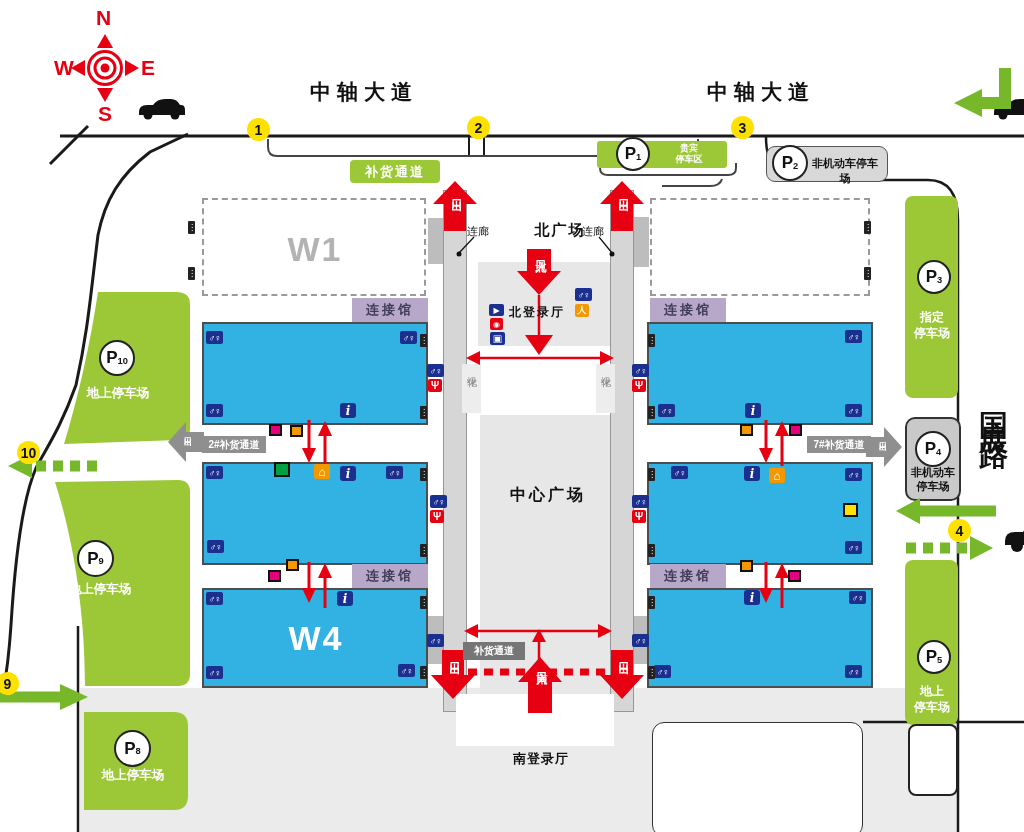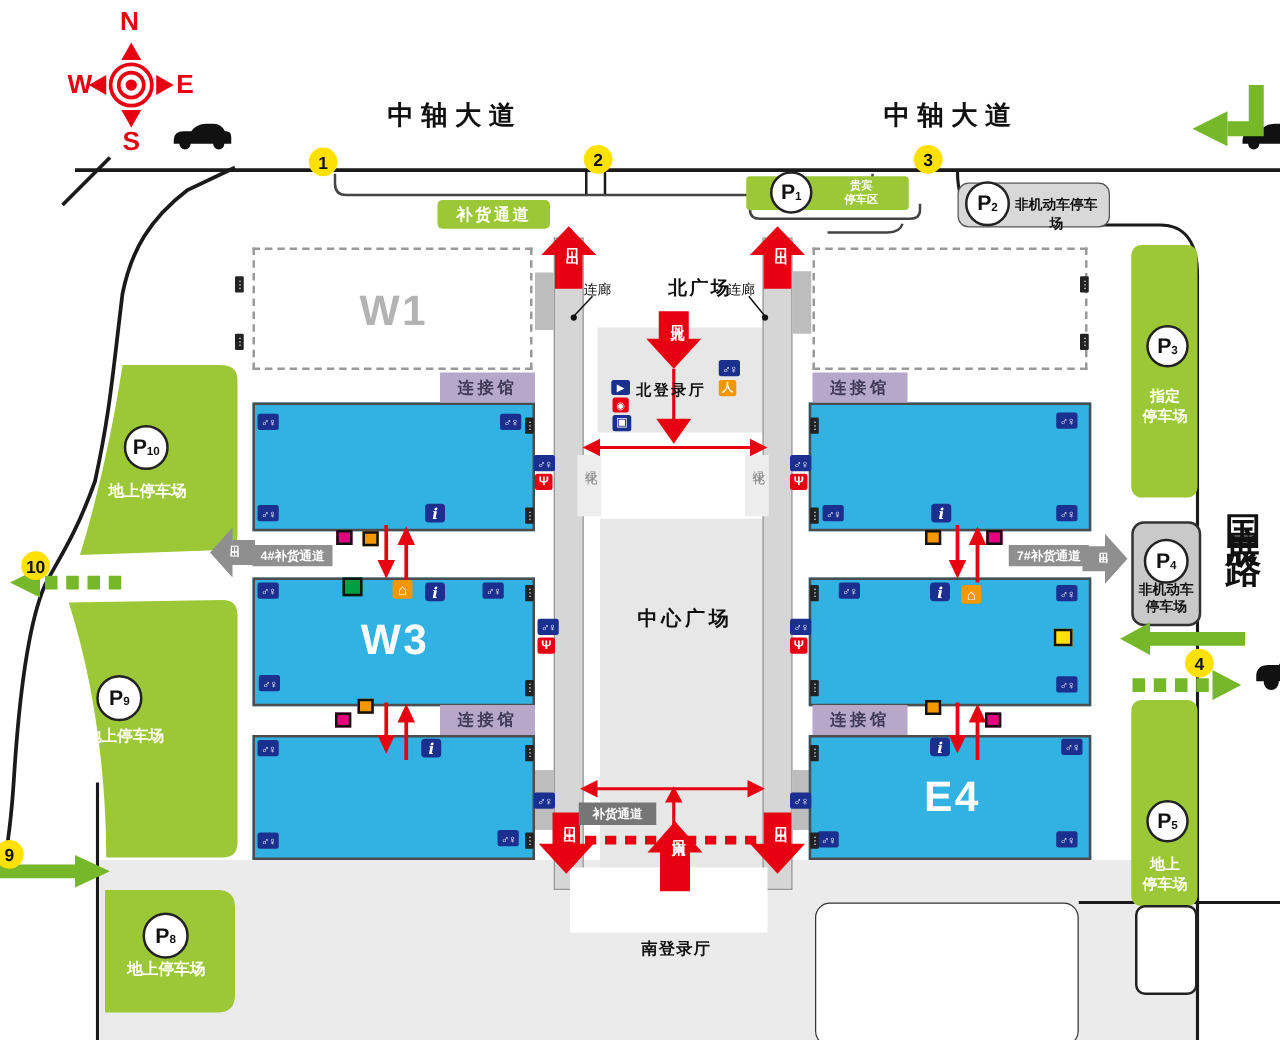--- a/index.html
+++ b/index.html
@@ -232,24 +232,23 @@
   <div class="gate" style="left:17px;top:441px">10</div>
 
   <div class="t ctr" style="left:524px;top:221px;width:72px;font-size:15px;font-weight:bold;letter-spacing:2px">北广场</div>
   <div class="t" style="left:467px;top:224px;font-size:11px">连廊</div>
   <div class="t" style="left:582px;top:224px;font-size:11px">连廊</div>
   <div class="t" style="left:509px;top:304px;font-size:12px;font-weight:bold;letter-spacing:2px">北登录厅</div>
   <div class="t ctr" style="left:503px;top:485px;width:90px;font-size:16px;font-weight:bold;letter-spacing:3px">中心广场</div>
   <div class="t" style="left:513px;top:750px;font-size:13px;font-weight:bold;letter-spacing:1px">南登录厅</div>
 
   <div class="halltext ghost" style="left:255px;top:230px">W1</div>
-  <div class="halltext" style="left:256px;top:493px">W3</div>
-  <div class="halltext" style="left:702px;top:619px">E4</div>
-
-  <div class="grayl ctr" style="left:202px;top:436px;width:64px;height:17px">4#补货通道</div>
+  <div class="halltext" style="left:256px;top:619px">W4</div>
+
+  <div class="grayl ctr" style="left:202px;top:436px;width:64px;height:17px">2#补货通道</div>
   <div class="grayl ctr" style="left:807px;top:436px;width:64px;height:17px">7#补货通道</div>
   <div class="grayl ctr" style="left:463px;top:642px;width:62px;height:18px;background:#767676">补货通道</div>
 
   <div class="atxt vt" style="left:449px;top:191px;font-size:11px">出口</div>
   <div class="atxt vt" style="left:616px;top:191px;font-size:11px">出口</div>
   <div class="atxt vt" style="left:447px;top:654px;font-size:11px">出口</div>
   <div class="atxt vt" style="left:616px;top:654px;font-size:11px">出口</div>
   <div class="atxt vt" style="left:533px;top:252px;font-size:11px">北入口</div>
   <div class="atxt vt" style="left:534px;top:664px;font-size:11px">南入口</div>
   <div class="atxt vt" style="left:181px;top:431px;font-size:8px">出口</div>

